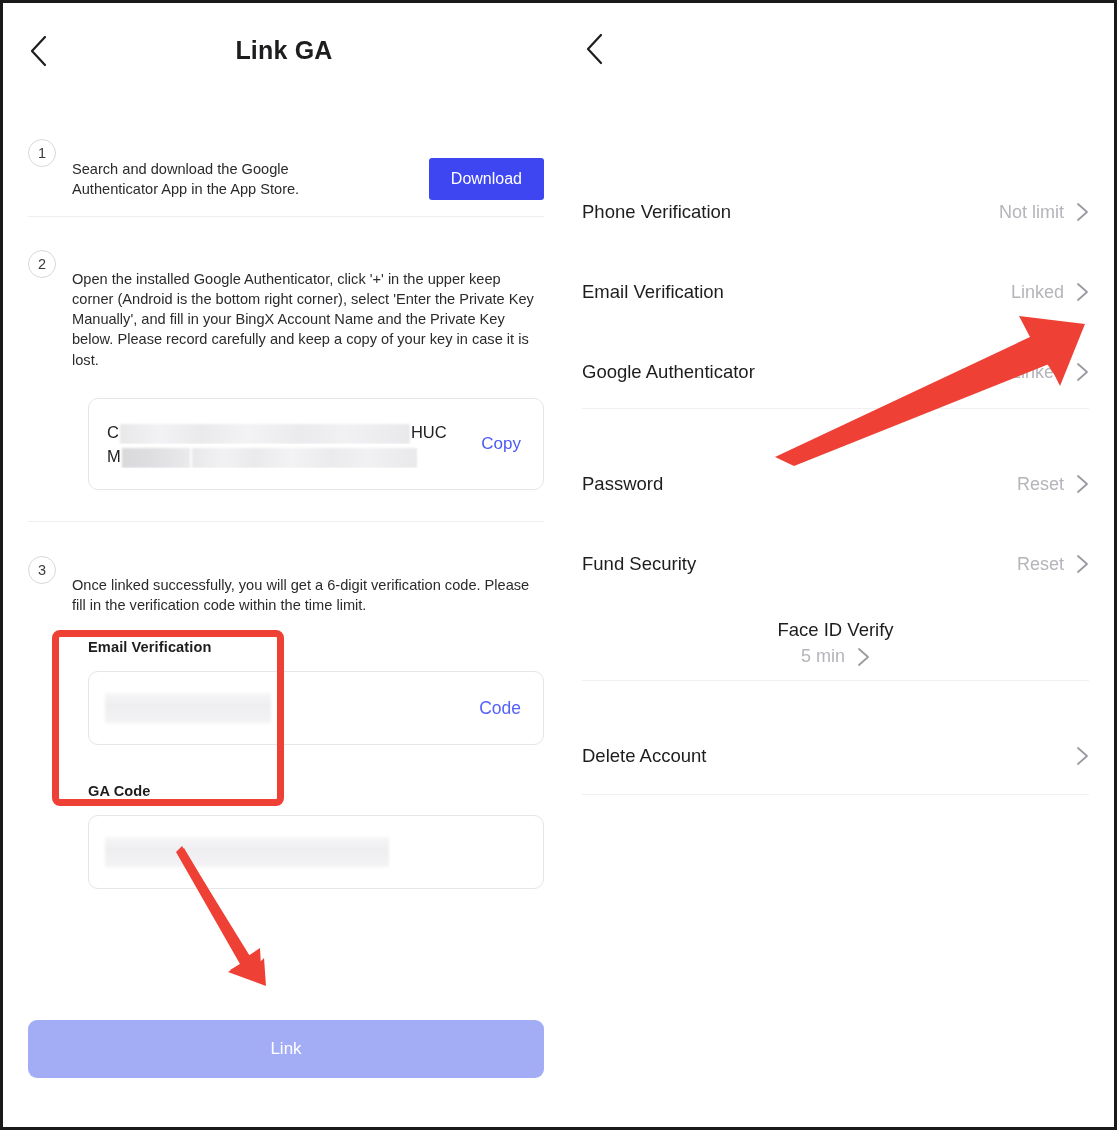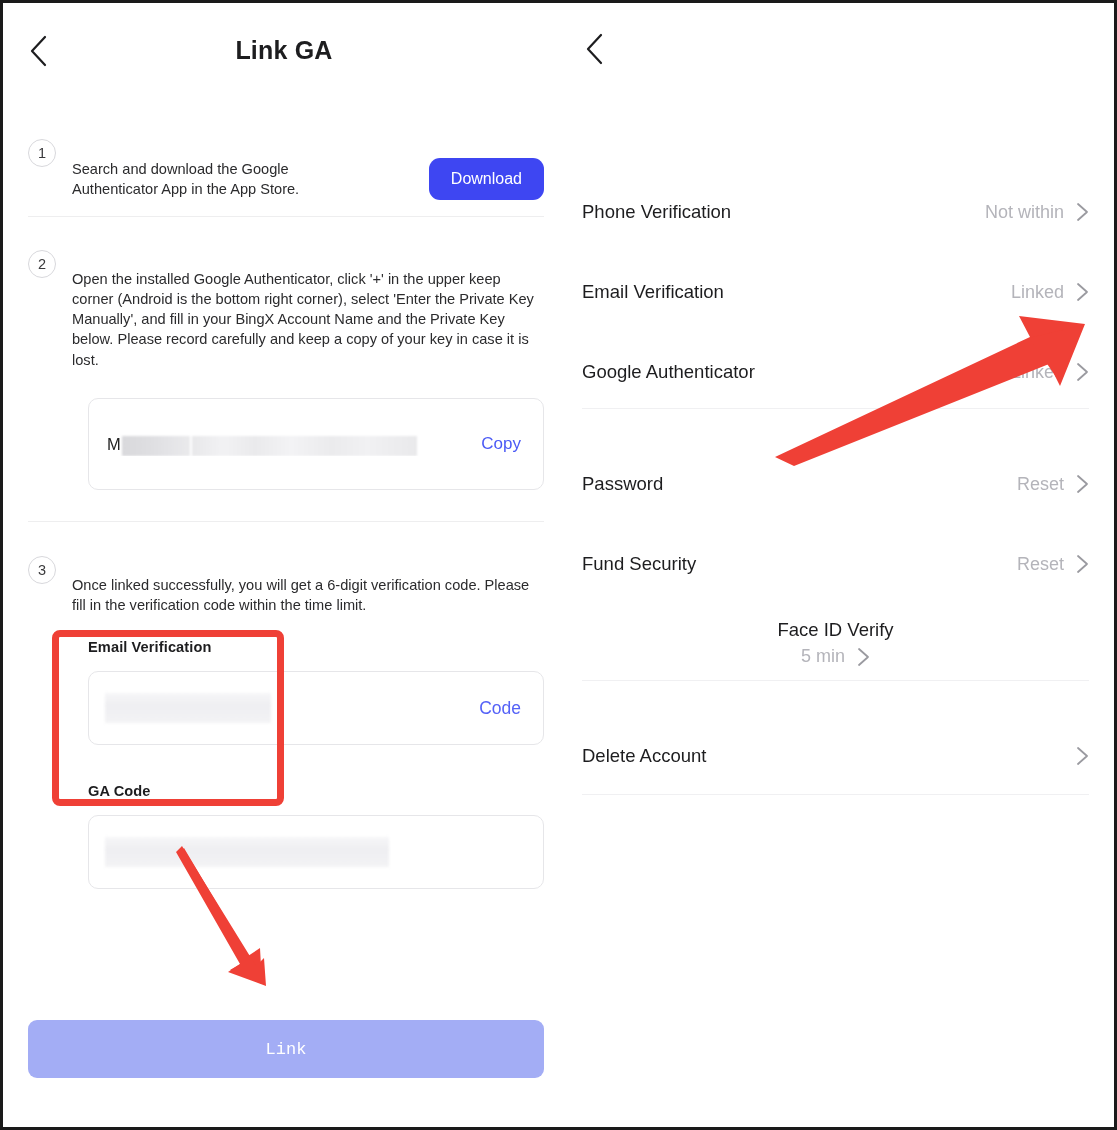--- a/index.html
+++ b/index.html
@@ -115,21 +115,21 @@
     color: #2b2b2d;
     max-width: 290px;
   }
   .btn-download {
     flex: 0 0 auto;
     background: #3e46f2;
     color: #ffffff;
     font-size: 16px;
     padding: 13px 22px;
     border: none;
-    border-radius: 11px;
+    border-radius: 3px;
     cursor: pointer;
     font-family: inherit;
     line-height: 1;
   }
 
   
   .keybox {
     position: absolute;
     left: 82px;
     right: 18px;
@@ -226,21 +226,21 @@
     position: absolute;
     left: 22px;
     right: 18px;
     top: 1014px;
     height: 58px;
     background: #a3adf5;
     color: #ffffff;
     border: none;
     border-radius: 9px;
     font-size: 17px;
-    font-family: Liberation Mono, monospace;
+    font-family: Liberation Sans, sans-serif;
     cursor: pointer;
   }
 
   
   .red-box {
     position: absolute;
     left: 46px;
     top: 624px;
     width: 232px;
     height: 176px;
@@ -343,20 +343,23 @@
       <div class="step" style="top:244px;">
         <div class="step-num">2</div>
         <div class="step-body">
           <div class="step-text">Open the installed Google Authenticator, click '+' in the upper keep corner (Android is the bottom right corner), select 'Enter the Private Key Manually', and fill in your BingX Account Name and the Private Key below. Please record carefully and keep a copy of your key in case it is lost.</div>
         </div>
       </div>
 
       <div class="keybox">
         <div class="keybox-lines">
           <div class="keyline">
+            <span>C</span><span class="redact" style="width:290px;"></span><span>HUC</span>
+          </div>
+          <div class="keyline">
             <span>M</span><span class="redact dark" style="width:68px;"></span><span class="redact" style="width:225px;"></span>
           </div>
         </div>
         <div class="copy-link">Copy</div>
       </div>
 
       <div class="divider" style="top:515px;"></div>
 
       <div class="step" style="top:550px;">
         <div class="step-num">3</div>
@@ -399,21 +402,21 @@
             <path d="M19 3 L6 17 L19 31" stroke="#1d1d1f" stroke-width="2.2" stroke-linecap="round" stroke-linejoin="round"></path>
           </svg>
         </div>
       </div>
 
       <div class="sec-list">
 
         <div class="sec-row" style="top:32px;">
           <span class="sec-label">Phone Verification</span>
           <span class="sec-right">
-            <span class="sec-value">Not within</span>
+            <span class="sec-value">Not limit</span>
             <svg class="chev" viewBox="0 0 13 20" fill="none">
               <path d="M2 2 L11 10 L2 18" stroke="#9a9aa0" stroke-width="1.8" stroke-linecap="round" stroke-linejoin="round"></path>
             </svg>
           </span>
         </div>
 
         <div class="sec-row" style="top:112px;">
           <span class="sec-label">Email Verification</span>
           <span class="sec-right">
             <span class="sec-value">Linked</span>

